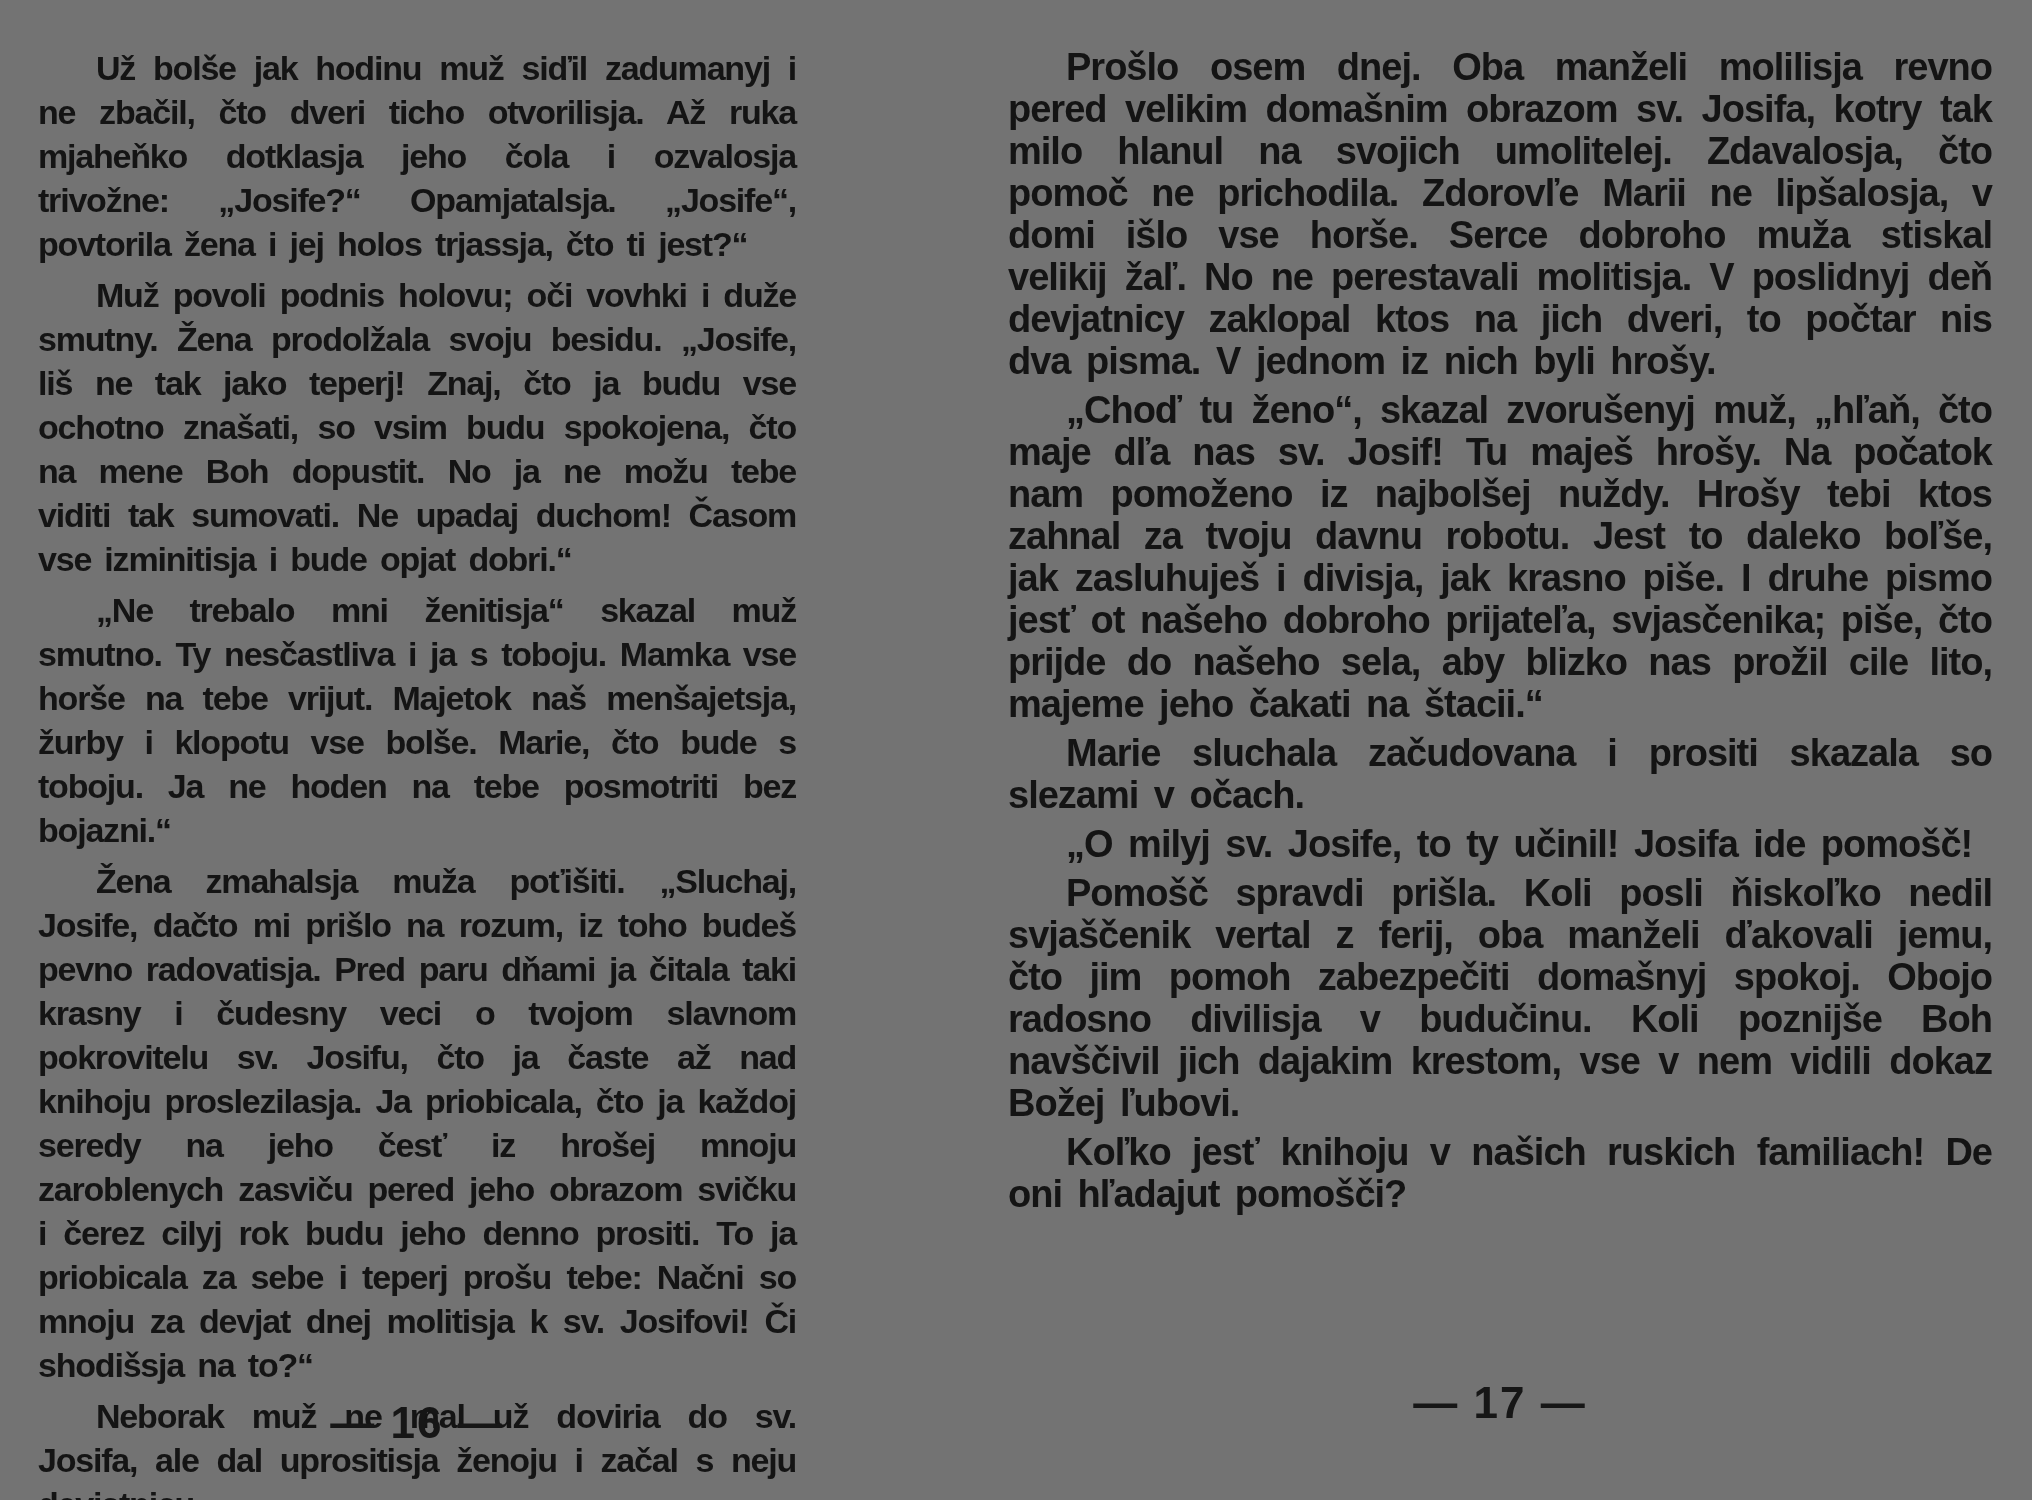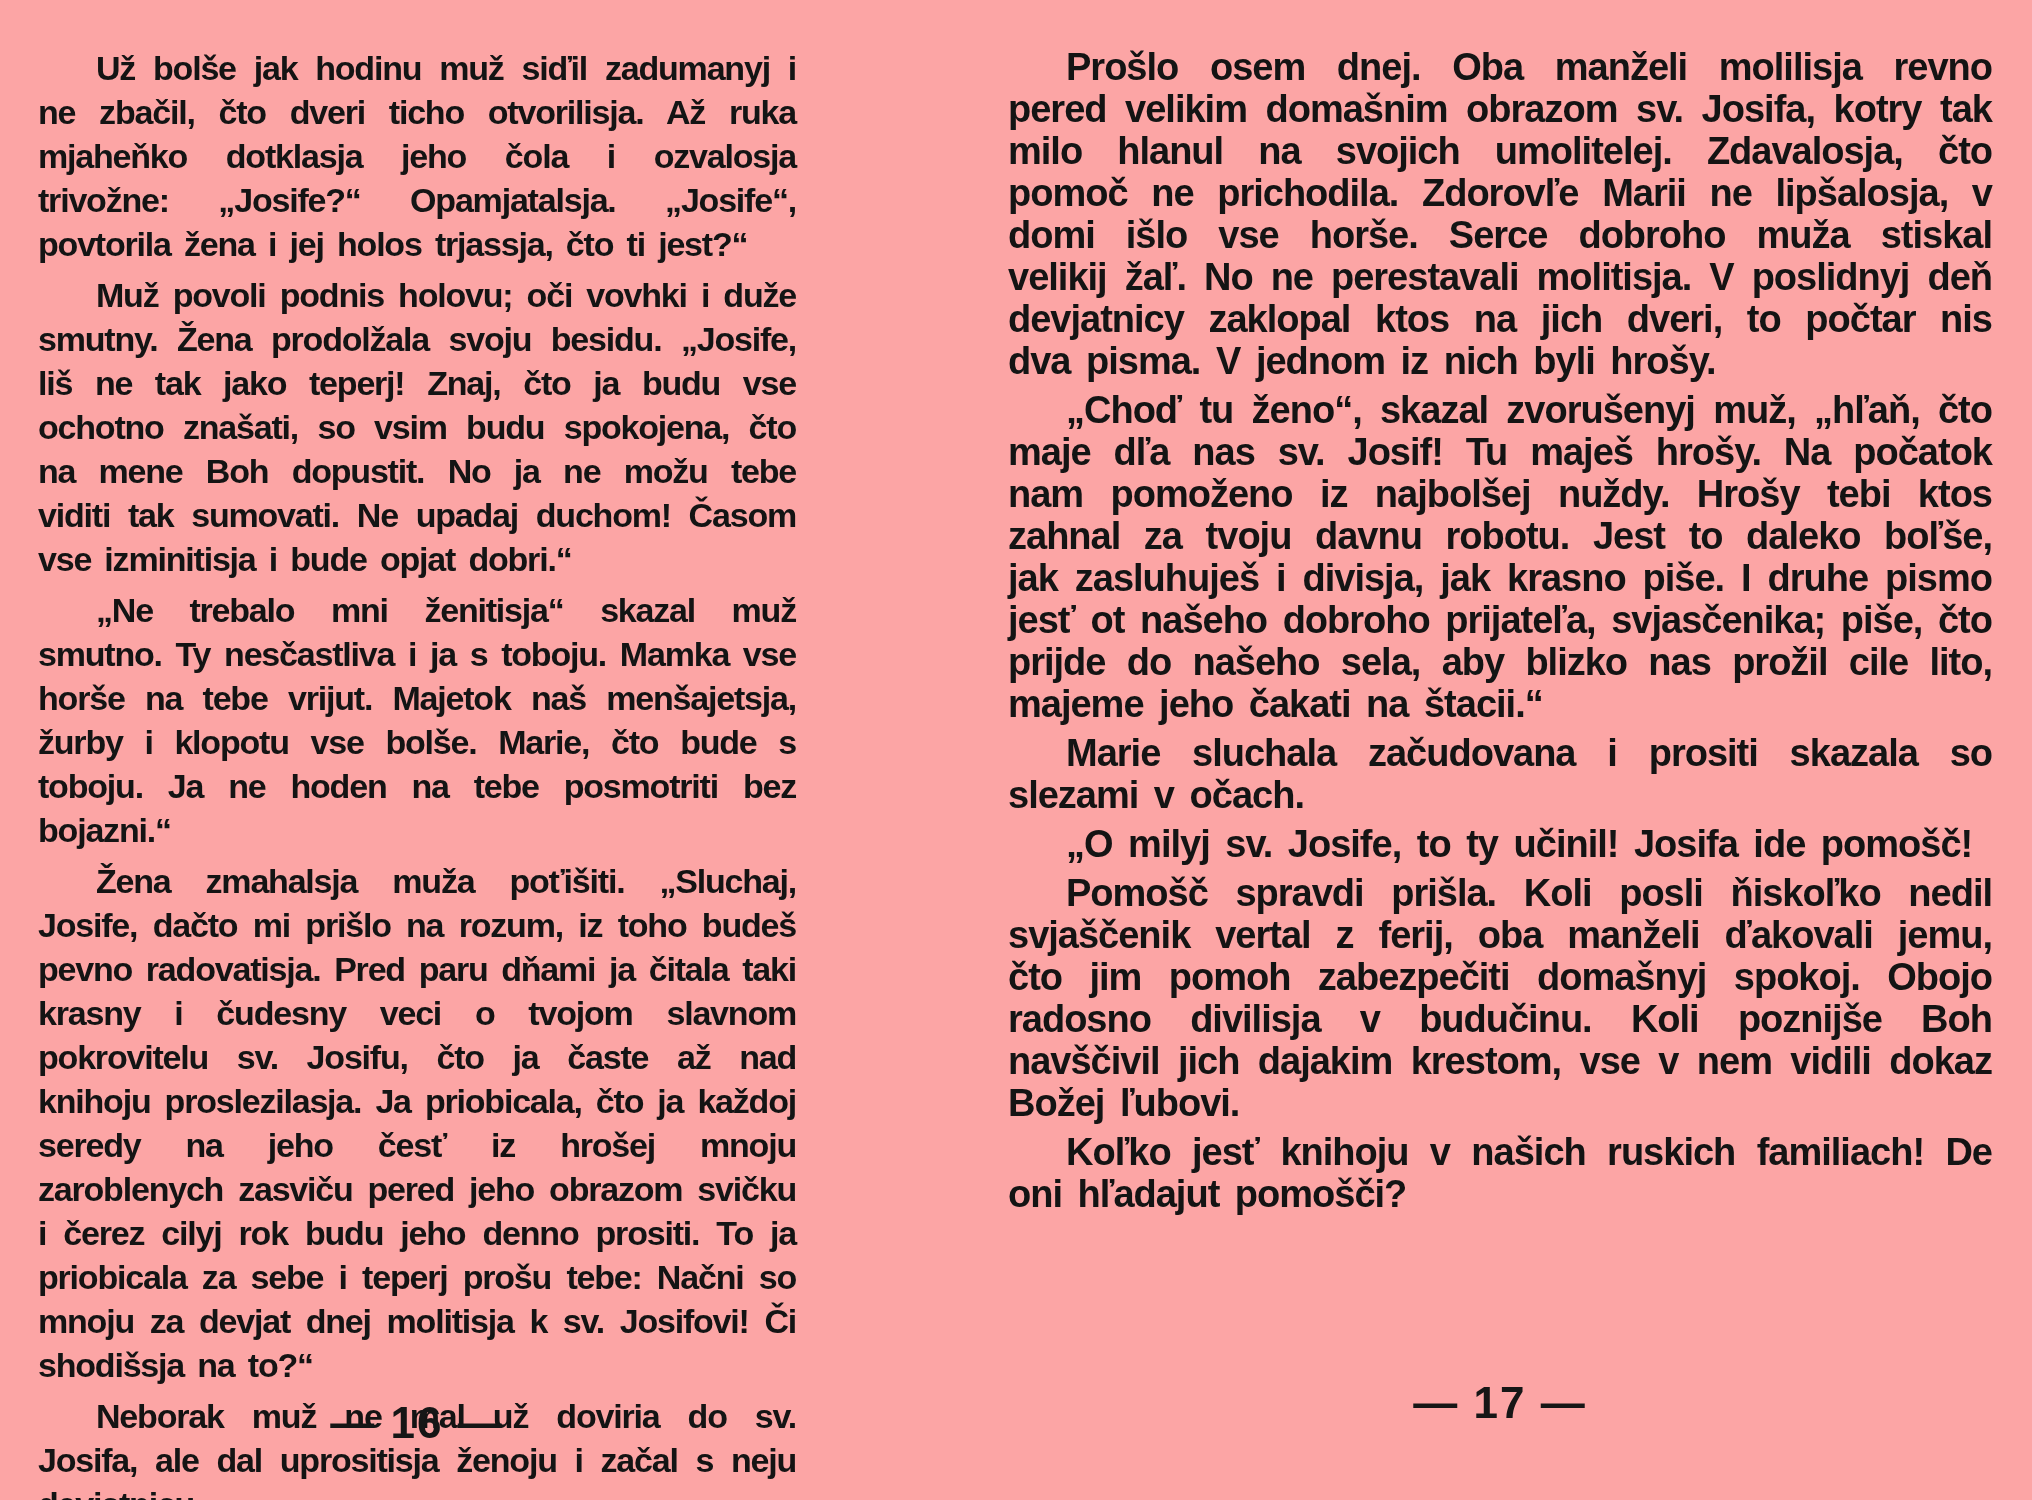--- a/index.html
+++ b/index.html
@@ -4,21 +4,21 @@
 <style>
   html, body {
     margin: 0;
     padding: 0;
     background: #f6f6f4;
   }
   .spread {
     position: relative;
     width: 2032px;
     height: 1500px;
-    background: #fca5a5;
+    background: #737373;
     overflow: hidden;
     font-family: "Liberation Sans", sans-serif;
     color: #141414;
   }
   .page {
     position: absolute;
     top: 46px;
   }
   .page-left  { left: 38px;  width: 758px;  }
   .page-right { left: 1008px; width: 984px; }

